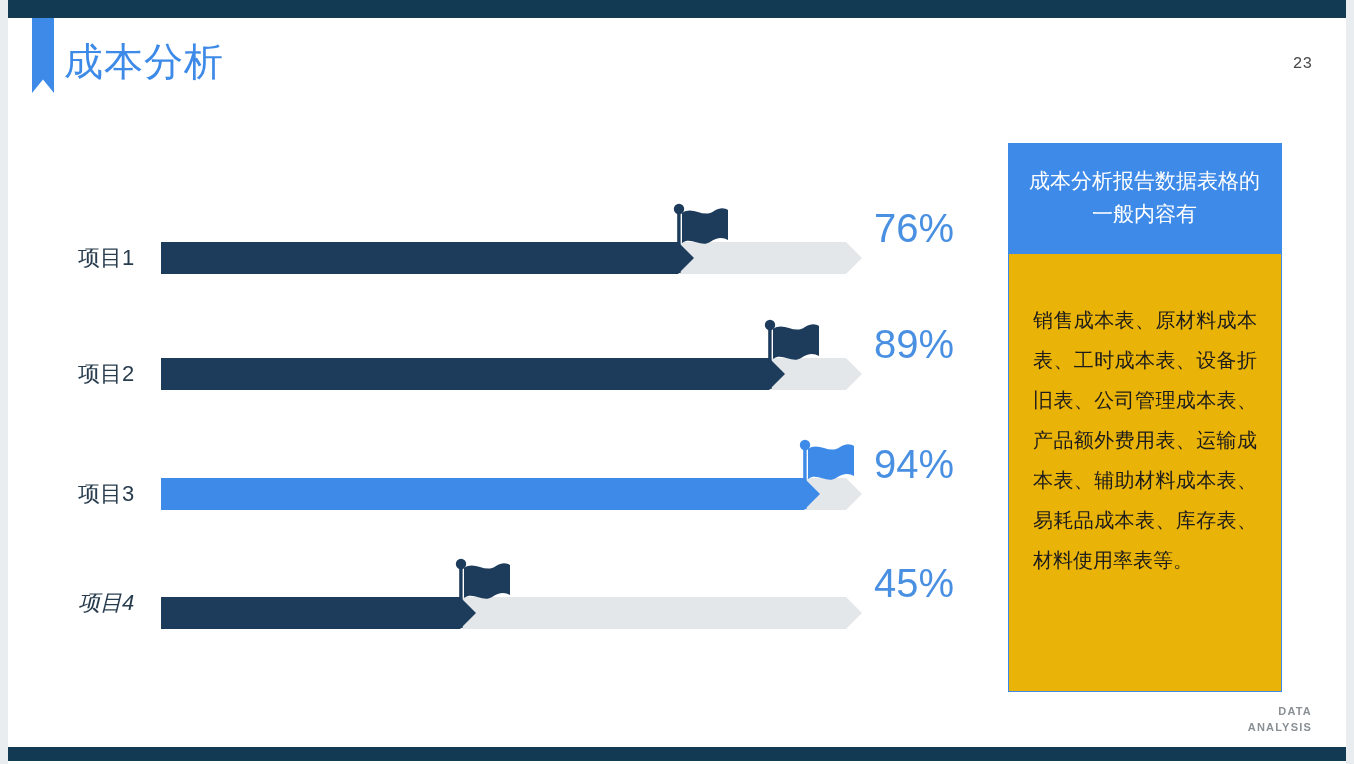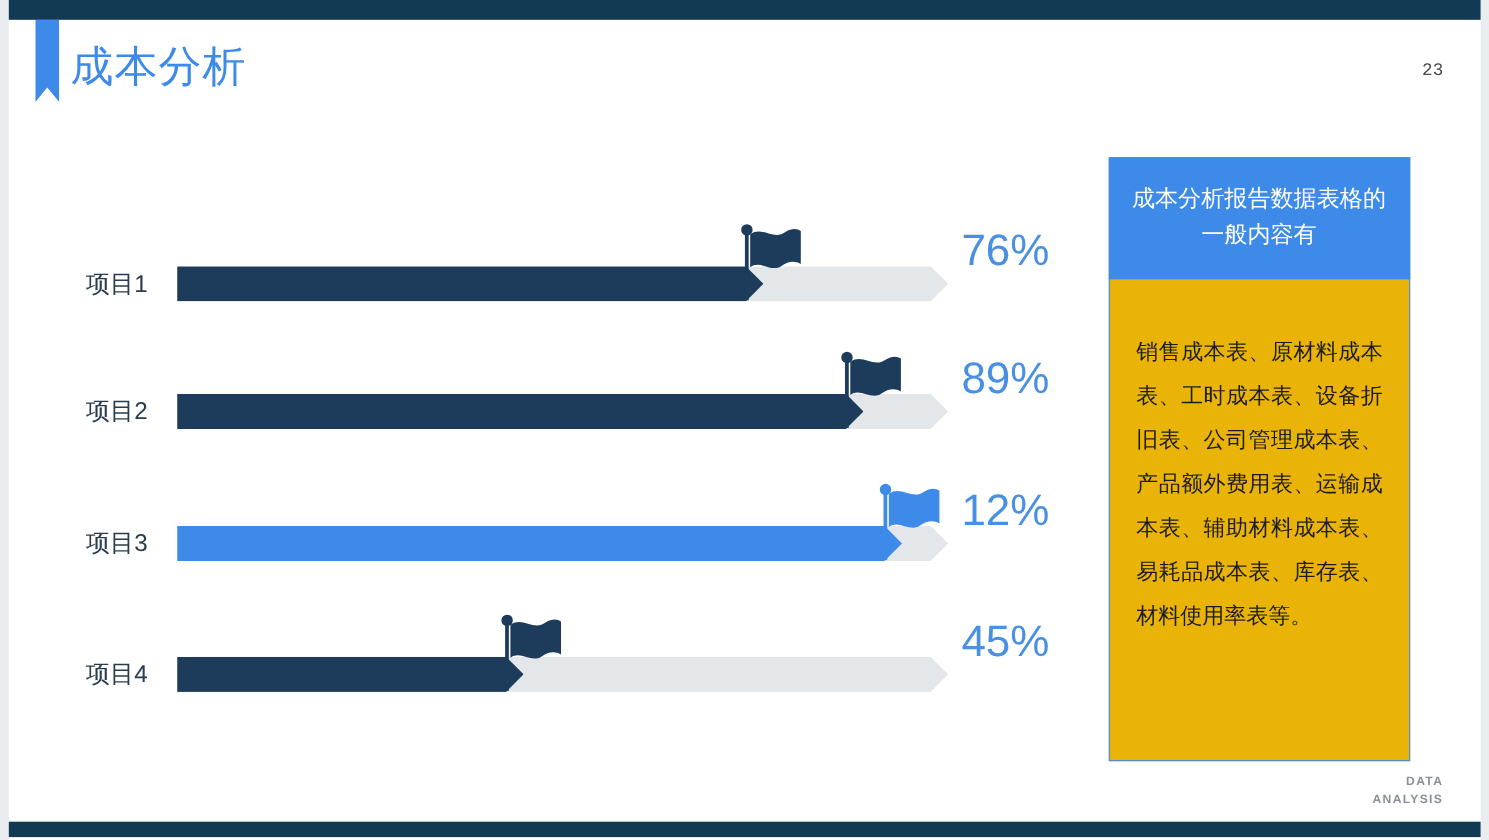--- a/index.html
+++ b/index.html
@@ -148,24 +148,24 @@
         <div class="row-label" style="top: 61px;">项目3</div>
         <div class="track" style="top: 60px; width: 701px;"></div>
         <div class="fill blue" style="top: 60px; width: 659px;"></div>
         <div class="flag" style="left: 783px; top: 14px;">
           <svg viewBox="0 0 78 78" xmlns="http://www.w3.org/2000/svg">
             <circle cx="22" cy="13" r="5.2" fill="#3d8ae8"></circle>
             <rect x="20.2" y="13" width="3.4" height="64" fill="#3d8ae8"></rect>
             <path d="M25 17 C36 9 46 23 57 15 C63 11 68 12 71 14 L71 44 C66 41 60 41 53 46 C44 52 34 40 25 47 Z" fill="#3d8ae8"></path>
           </svg>
         </div>
-        <div class="pct" style="left: 874px; top: 24px;">12%</div>
+        <div class="pct" style="left: 874px; top: 24px;">94%</div>
       </div>
       <div class="row" style="top: 537px;">
-        <div class="row-label" style="top: 61px;">项目4</div>
+        <div class="row-label" style="top: 51px; font-style: italic;">项目4</div>
         <div class="track" style="top: 60px; width: 701px;"></div>
         <div class="fill navy" style="top: 60px; width: 315px;"></div>
         <div class="flag" style="left: 439px; top: 14px;">
           <svg viewBox="0 0 78 78" xmlns="http://www.w3.org/2000/svg">
             <circle cx="22" cy="13" r="5.2" fill="#1d3c5c"></circle>
             <rect x="20.2" y="13" width="3.4" height="64" fill="#1d3c5c"></rect>
             <path d="M25 17 C36 9 46 23 57 15 C63 11 68 12 71 14 L71 44 C66 41 60 41 53 46 C44 52 34 40 25 47 Z" fill="#1d3c5c"></path>
           </svg>
         </div>
         <div class="pct" style="left: 874px; top: 24px;">45%</div>

